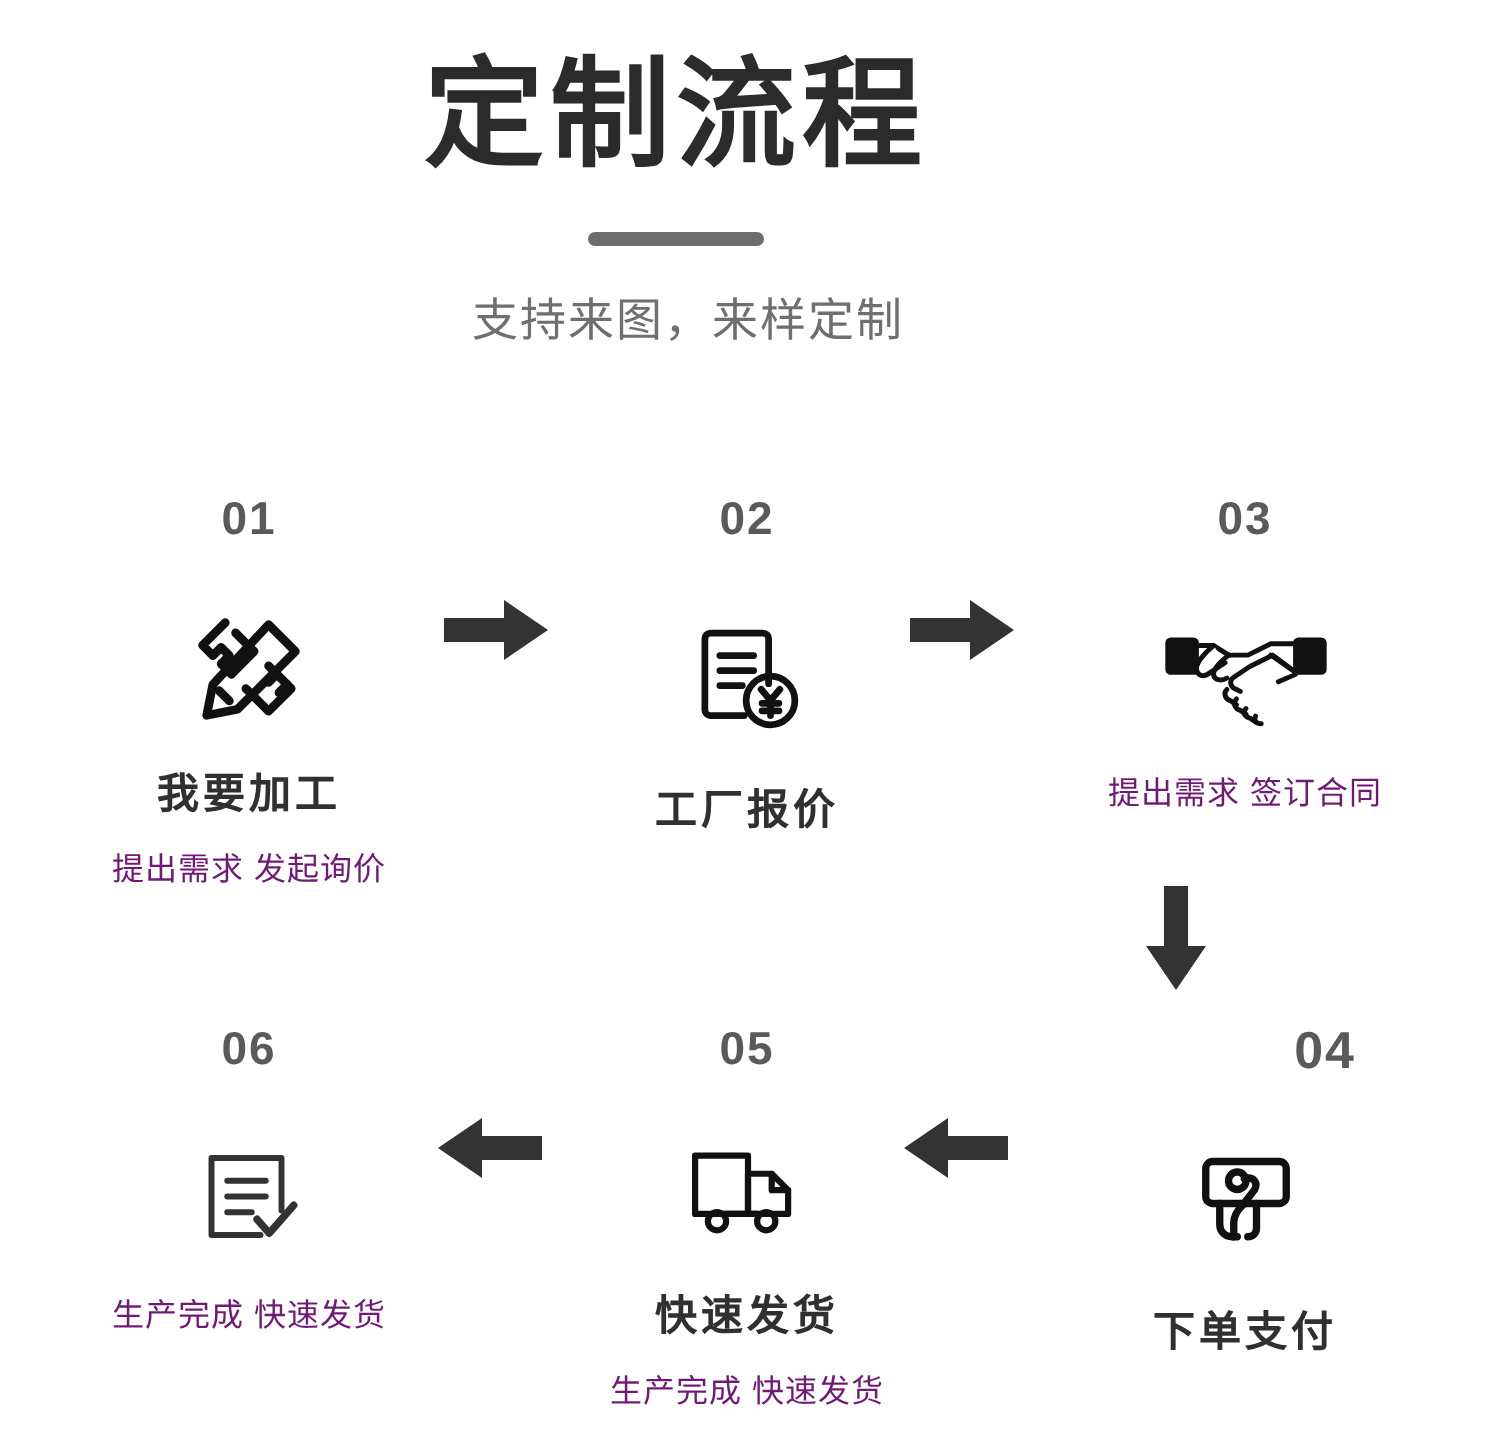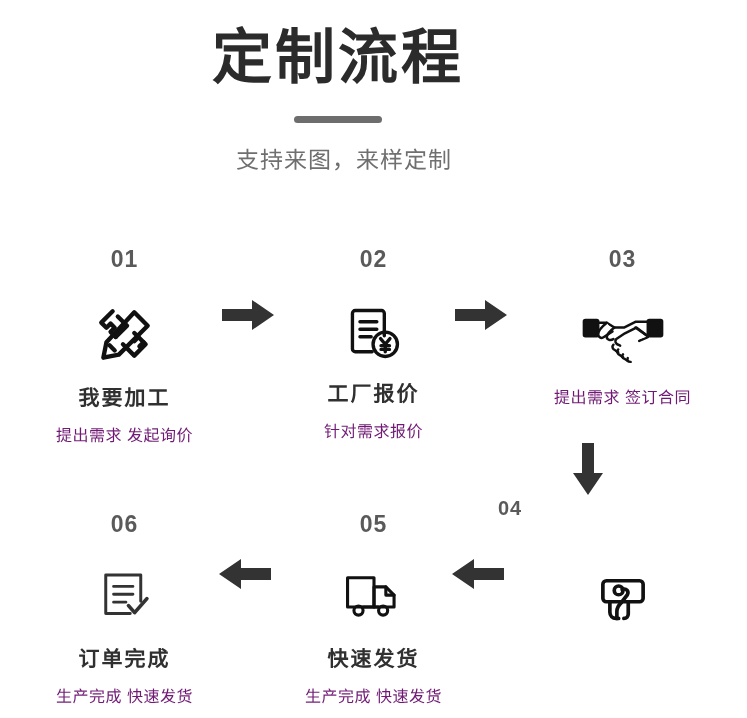--- a/index.html
+++ b/index.html
@@ -119,24 +119,24 @@
 
   .arrow-r1-a { left: 222px; top: 298px; }
   .arrow-r1-b { left: 455px; top: 298px; }
   .arrow-down  { left: 571px; top: 443px; }
   .arrow-r2-a { left: 452px; top: 557px; }
   .arrow-r2-b { left: 219px; top: 557px; }
 
   .step-number-04 {
     position: absolute;
     left: 498px;
-    top: 495px;
+    top: 512px;
     width: 180px;
-    text-align: left;
-    font-size: 20px;
+    text-align: right;
+    font-size: 26px;
     line-height: 26px;
     font-weight: bold;
     color: #5a5a5a;
     letter-spacing: 1px;
   }
   .cell-04 .step-number { visibility: hidden; }
 </style>
 </head>
 <body>
 
@@ -172,21 +172,20 @@
       <div class="step-number">02</div>
       <div class="step-icon">
         <svg width="60" height="60" viewBox="0 0 64 64" fill="none" stroke="#111111" stroke-width="3.6" stroke-linecap="round" stroke-linejoin="round">
           <path d="M12 8 h28 a3 3 0 0 1 3 3 v24 M12 8 a3 3 0 0 0 -3 3 v38 a3 3 0 0 0 3 3 h18"></path>
           <path d="M17 20 h18 M17 28 h18 M17 36 h12"></path>
           <circle cx="44" cy="44" r="13"></circle>
           <path d="M39 38 l5 6 l5 -6 M39.5 45.5 h9 M39.5 49.5 h9 M44 44 v8"></path>
         </svg>
       </div>
       <div class="step-title">工厂报价</div>
-      <div class="step-desc">针对需求报价</div>
     </div>
 
     <div class="cell">
       <div class="step-number">03</div>
       <div class="step-icon">
         <svg width="82" height="58" viewBox="0 0 86 58" fill="none" stroke="#111111" stroke-width="2.6" stroke-linecap="round" stroke-linejoin="round">
           <rect x="2" y="9" width="15" height="17" rx="1.5" fill="#111111" stroke="#111111"></rect>
           <rect x="69" y="9" width="15" height="17" rx="1.5" fill="#111111" stroke="#111111"></rect>
           <path d="M17 12 h9 l8 5 h10 l12 -6 h13 v16 l-9 4" fill="#ffffff"></path>
           <path d="M26 12 c-5 4 -9 9 -9 12 c0 3 3 5 6 3 l9 -6" fill="#ffffff"></path>
@@ -207,21 +206,20 @@
 
     <div class="cell">
       <div class="step-number">06</div>
       <div class="step-icon">
         <svg width="56" height="56" viewBox="0 0 64 64" fill="none" stroke="#333333" stroke-width="3.4" stroke-linecap="round" stroke-linejoin="round">
           <path d="M10 8 h40 v30 M10 8 v44 h28"></path>
           <path d="M19 21 h22 M19 30 h22 M19 39 h14"></path>
           <path d="M36 43 l7 8 l14 -16" stroke-width="4.2"></path>
         </svg>
       </div>
-      <div class="step-title">订单完成</div>
       <div class="step-desc">生产完成 快速发货</div>
     </div>
 
     <div class="cell">
       <div class="step-number">05</div>
       <div class="step-icon">
         <svg width="62" height="50" viewBox="0 0 68 54" fill="none" stroke="#111111" stroke-width="3.4" stroke-linecap="round" stroke-linejoin="round">
           <path d="M5 7 h29 v32 h-29 z"></path>
           <path d="M34 17 h13 l9 9 v13 h-22 z"></path>
           <path d="M47 17 v9 h9"></path>
@@ -239,20 +237,21 @@
       <div class="step-icon">
         <svg width="56" height="56" viewBox="0 0 64 64" fill="none" stroke="#111111" stroke-width="4.2" stroke-linecap="round" stroke-linejoin="round">
           <rect x="9" y="10" width="46" height="24" rx="4"></rect>
           <circle cx="27" cy="21" r="5"></circle>
           <path d="M31 20 c5 -2 8 2 6 6 l-7 9"></path>
           <path d="M17 34 v12 c0 4 3 7 7 7 h3"></path>
           <path d="M30 35 c-3 3 -5 6 -5 10 v8"></path>
           <path d="M38 34 v14 c0 3 -2 5 -5 5"></path>
         </svg>
       </div>
+      <div class="step-title">下单支付</div>
     </div>
   </div>
 
   <div class="step-number-04">04</div>
 
   <div class="arrow arrow-h arrow-r1-a">
     <svg width="52" height="34" viewBox="0 0 52 34">
       <path d="M0 11 H30 V2 L52 17 L30 32 V23 H0 Z" fill="#333333"></path>
     </svg>
   </div>

